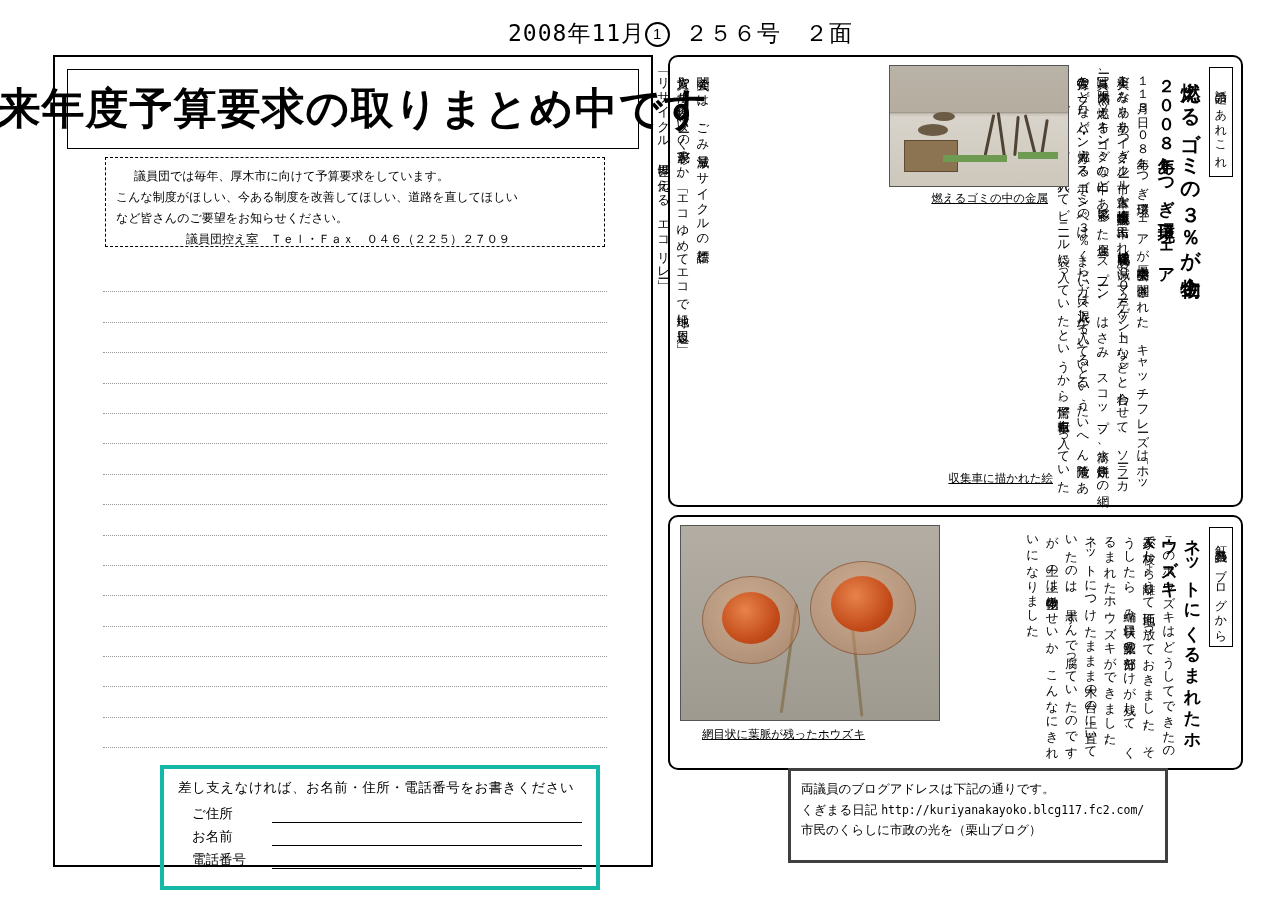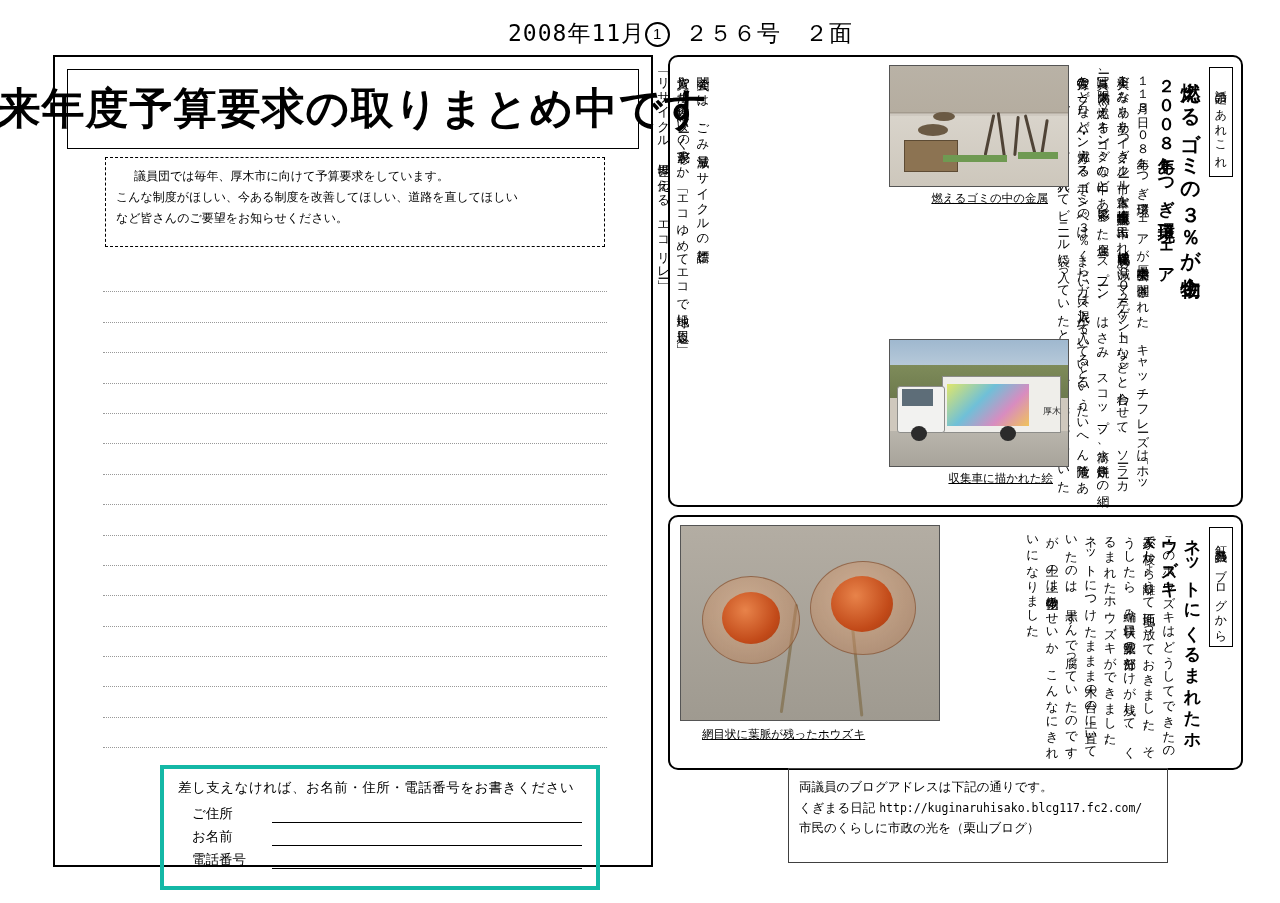--- a/index.html
+++ b/index.html
@@ -254,21 +254,21 @@
   .ph3-cage { position:absolute; border-radius:50%; background:radial-gradient(circle at 45% 40%, rgba(230,180,140,.55), rgba(170,110,70,.5)); border:1px solid rgba(120,70,40,.6);}
   .ph3-stem { position:absolute; background:#8a7b5f; width:3px; border-radius:2px; transform-origin: top center;}
 
   
   .blogbox {
     position: absolute;
     left: 780px;
     top: 768px;
     width: 380px;
     height: 95px;
-    border: 1px solid #404040;
+    border: 3px solid #404040;
     box-sizing: border-box;
     padding: 8px 10px;
     font-size: 12.5px;
     line-height: 1.65;
     font-family: "DejaVu Sans", sans-serif;
   }
   .blogbox .url { font-family: "DejaVu Sans Mono", monospace; font-size: 11.5px; }
   .blogbox .ind { padding-left: 54px; }
 </style>
 </head>
@@ -282,20 +282,21 @@
   </div>
 
   <div class="left-col">
 
     <div class="left-title">来年度予算要求の取りまとめ中です</div>
 
     <div class="left-lead">
       <span class="ln indent1">議員団では毎年、厚木市に向けて予算要求をしています。</span>
       <span class="ln">こんな制度がほしい、今ある制度を改善してほしい、道路を直してほしい</span>
       <span class="ln">など皆さんのご要望をお知らせください。</span>
+      <span class="ln right">議員団控え室　Ｔｅｌ・Ｆａｘ　０４６（２２５）２７０９</span>
     </div>
 
     <div class="ruled">
       <div class="rule"></div>
       <div class="rule"></div>
       <div class="rule"></div>
       <div class="rule"></div>
       <div class="rule"></div>
       <div class="rule"></div>
       <div class="rule"></div>
@@ -349,32 +350,20 @@
       <div class="ph1-rod" style="left:55%; top:40%; height:42px; transform:rotate(12deg);"></div>
       <div class="ph1-rod" style="left:62%; top:38%; height:48px; transform:rotate(-8deg);"></div>
       <div class="ph1-rod" style="left:70%; top:42%; height:40px; transform:rotate(5deg);"></div>
       <div class="ph1-rod" style="left:78%; top:40%; height:44px; transform:rotate(-14deg);"></div>
       <div class="ph1-rod" style="left:86%; top:44%; height:36px; transform:rotate(9deg);"></div>
       <div class="ph1-green" style="left:30%; top:74%; width:64px;"></div>
       <div class="ph1-green" style="left:72%; top:72%; width:40px;"></div>
     </div>
     <div class="caption" style="right:193px; top:134px;">燃えるゴミの中の金属</div>
 
-    <div class="photo" style="right:172px; top:282px; width:180px; height:128px;">
-      <div class="ph2-sky"></div>
-      <div class="ph2-trees"></div>
-      <div class="ph2-ground"></div>
-      <div class="ph2-body"></div>
-      <div class="ph2-art"></div>
-      <div class="ph2-cab"></div>
-      <div class="ph2-win"></div>
-      <div class="ph2-atsugi">厚木</div>
-      <div class="ph2-wheel" style="left:12%;"></div>
-      <div class="ph2-wheel" style="left:62%;"></div>
-    </div>
     <div class="caption" style="right:188px; top:414px;">収集車に描かれた絵</div>
 
     <div class="body-v" style="left:26px; top:10px; height:190px; width:17px;">関会式では、ごみ減量リサイクルの標語とやポスターの表彰が。</div>
     <div class="body-v" style="left:6px; top:10px; height:270px; width:17px;">入賞した標語のいくつか。「エコゆめてエコで地球に恩返し」「リサイクル　世界に伝える　エコリレー」</div>
   </div>
 
   <div class="art2">
 
     <div class="badge" style="right:8px; top:10px; width:24px; height:120px;">釘丸議員のブログから</div>
 
@@ -392,18 +381,18 @@
       <div class="ph3-cage" style="left:50%; top:18%; width:104px; height:92px;"></div>
       <div class="ph3-lant" style="left:58%; top:26%; width:62px; height:56px;"></div>
     </div>
     <div class="caption" style="left:32px; top:210px;">網目状に葉脈が残ったホウズキ</div>
   </div>
 
   <div class="blogbox">
     <div>両議員のブログアドレスは下記の通りです。</div>
     <div>
       <span>くぎまる日記</span>
-      <span class="url">http://kuginaruhisako.blcg117.fc2.com/</span>
+      <span class="url">http://kuriyanakayoko.blcg117.fc2.com/</span>
     </div>
     <div>市民のくらしに市政の光を（栗山ブログ）</div>
   </div>
 
 </div>
 
 </body></html>

